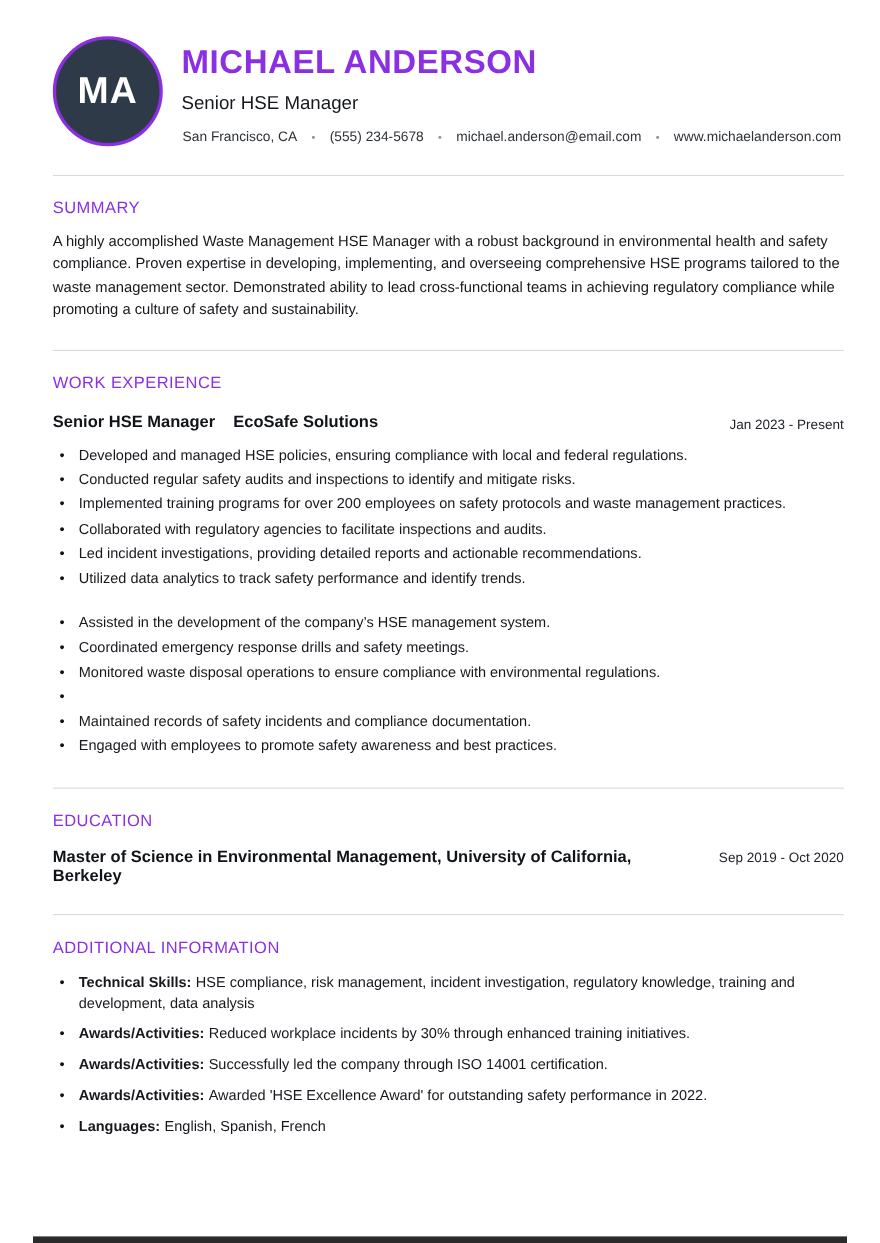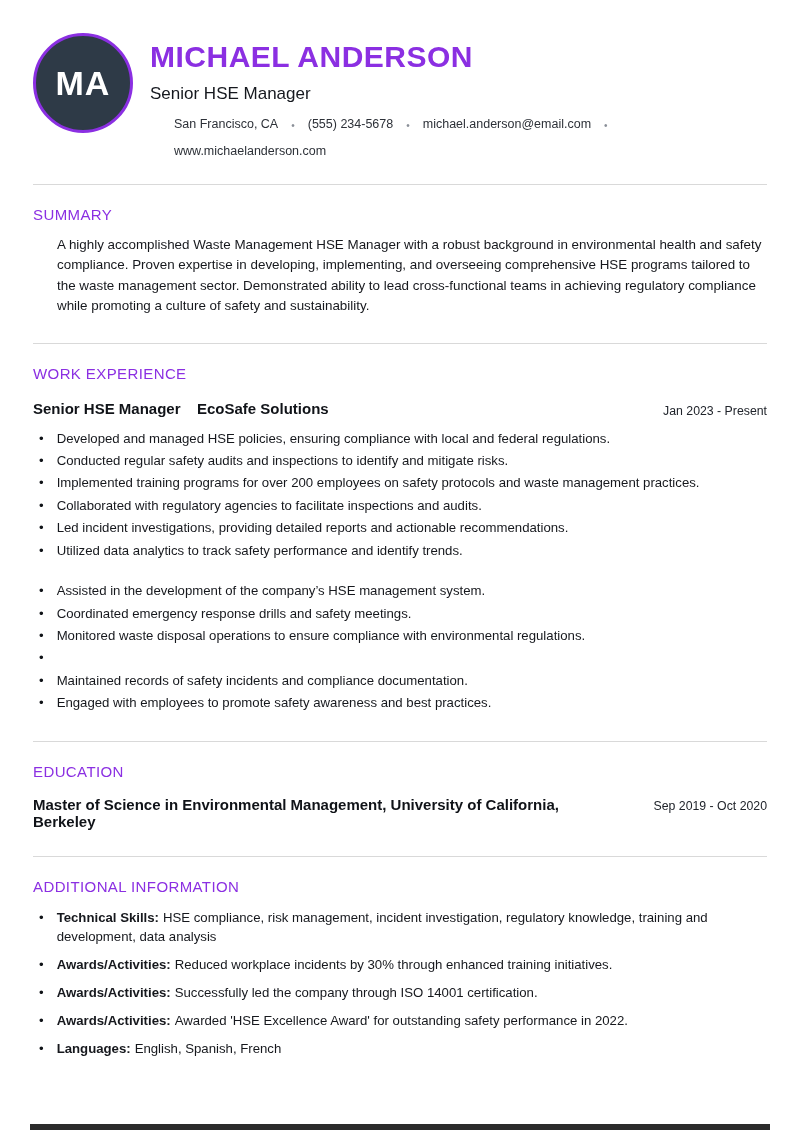--- a/index.html
+++ b/index.html
@@ -1,41 +1,41 @@
 <!DOCTYPE html>
 <html><head>
 <meta charset="utf-8">
 <style>
   * { margin:0; padding:0; box-sizing:border-box; }
   html,body { background:#ffffff; }
   body {
     width:800px; height:1130px; position:relative; overflow:hidden;
     font-family:"Liberation Sans", sans-serif; color:#1d2129;
   }
-  .page { padding:33px 33px 0 33px; }
+  .page { padding:33px 33px 0 48px; }
 
   
   .header { display:flex; align-items:flex-start; gap:17px; }
   .avatar {
     width:100px; height:100px; border-radius:50%; flex:0 0 auto;
     background:#2e3a47; border:3px solid #8b2fe2;
     display:flex; align-items:center; justify-content:center;
     color:#ffffff; font-size:34px; font-weight:bold; letter-spacing:1px;
   }
   .header-text { padding-top:7px; }
   .name { color:#8b2fe2; font-size:30px; font-weight:800; letter-spacing:0.5px; line-height:1.1; }
   .headline { font-size:17px; color:#15181e; margin-top:11px; }
-  .contact { margin-top:13px; margin-left:24px; font-size:12.5px; color:#2d3138;
+  .contact { margin-top:13px; margin-left:1px; font-size:12.5px; color:#2d3138;
     display:flex; align-items:flex-end; gap:13px; flex-wrap:wrap; }
   .contact .dot { color:#8a8f98; font-size:10px; line-height:1; }
 
   
   .divider { border:none; border-top:1px solid #d9d9d9; margin-top:26px; }
   .section-heading { color:#8b2fe2; font-size:15px; font-weight:normal; letter-spacing:0.4px; margin-top:21px; }
-  .summary-text { margin-top:12px; font-size:13.4px; line-height:1.52; color:#16181d; max-width:730px;margin-left:24px; }
+  .summary-text { margin-top:12px; font-size:13.4px; line-height:1.52; color:#16181d; max-width:730px; }
 
   
   .job { margin-top:18px; }
   .job-header { display:flex; justify-content:space-between; align-items:flex-end; }
   .job-name { font-size:15px; font-weight:bold; color:#101318; }
   .job-company { font-size:15px; font-weight:bold; color:#101318; margin-left:12px; }
   .dates { font-size:12.3px; color:#20242b; white-space:nowrap; margin-left:16px; }
 
   ul.bullets { list-style:none; margin-top:10px; }
   ul.bullets li { display:flex; gap:13px; padding-left:6px; font-size:13.2px; line-height:1.7; color:#16181d; }

